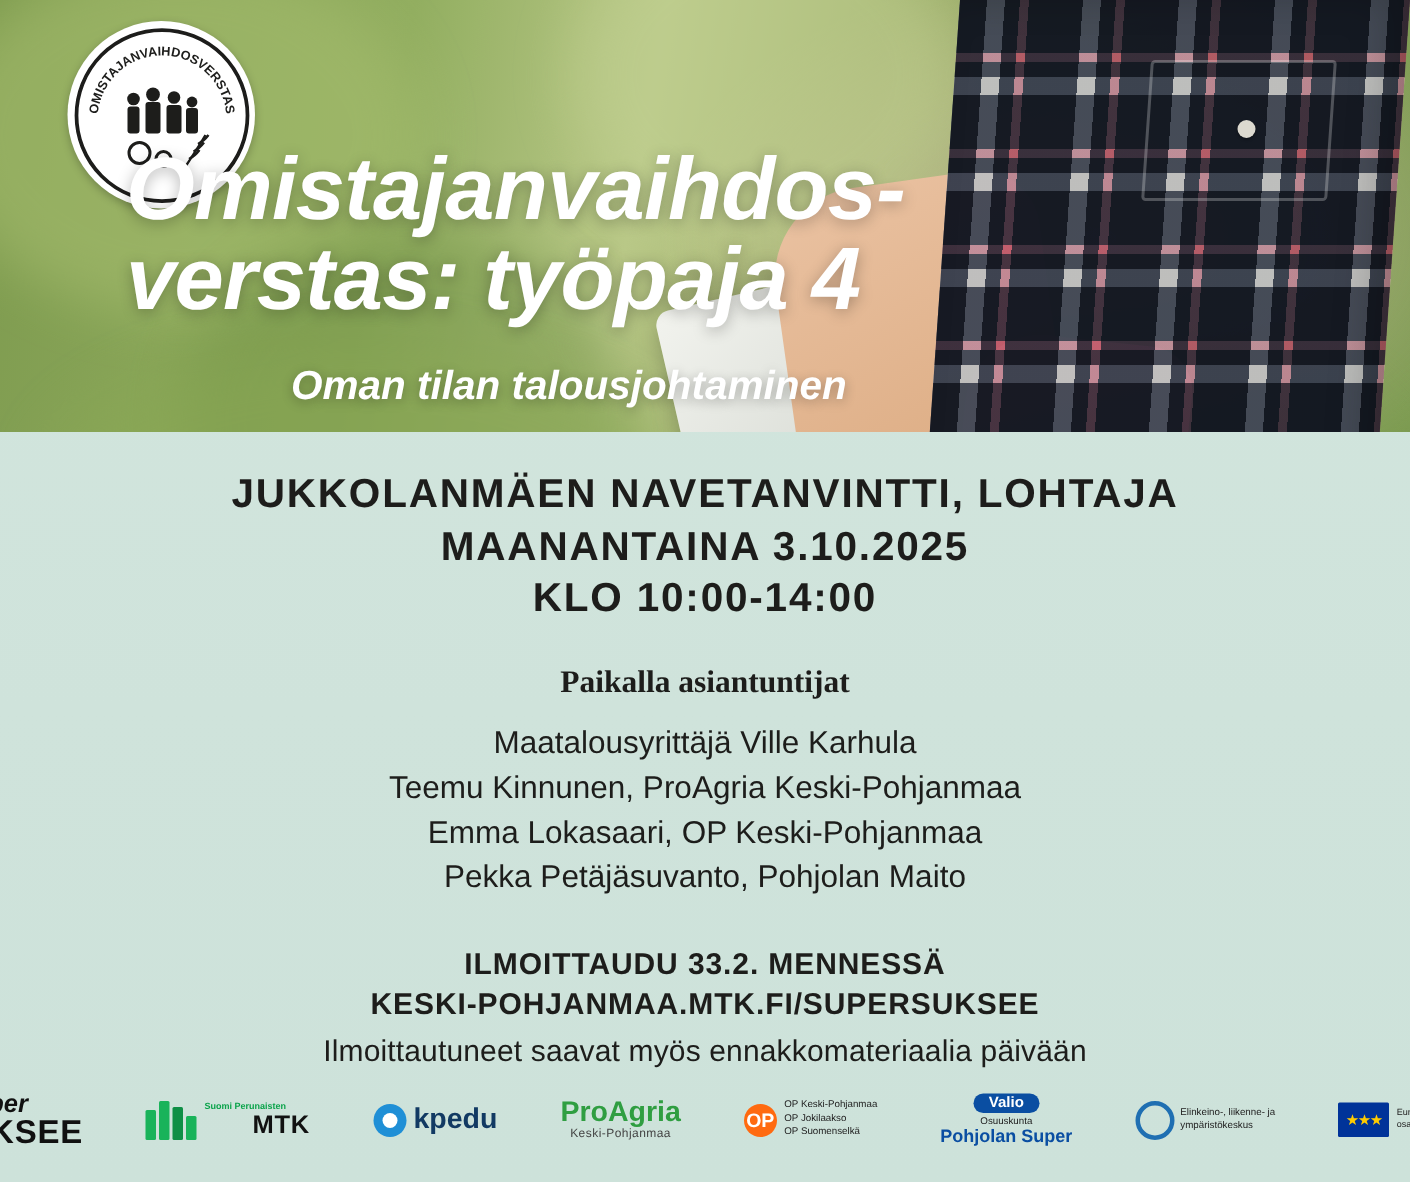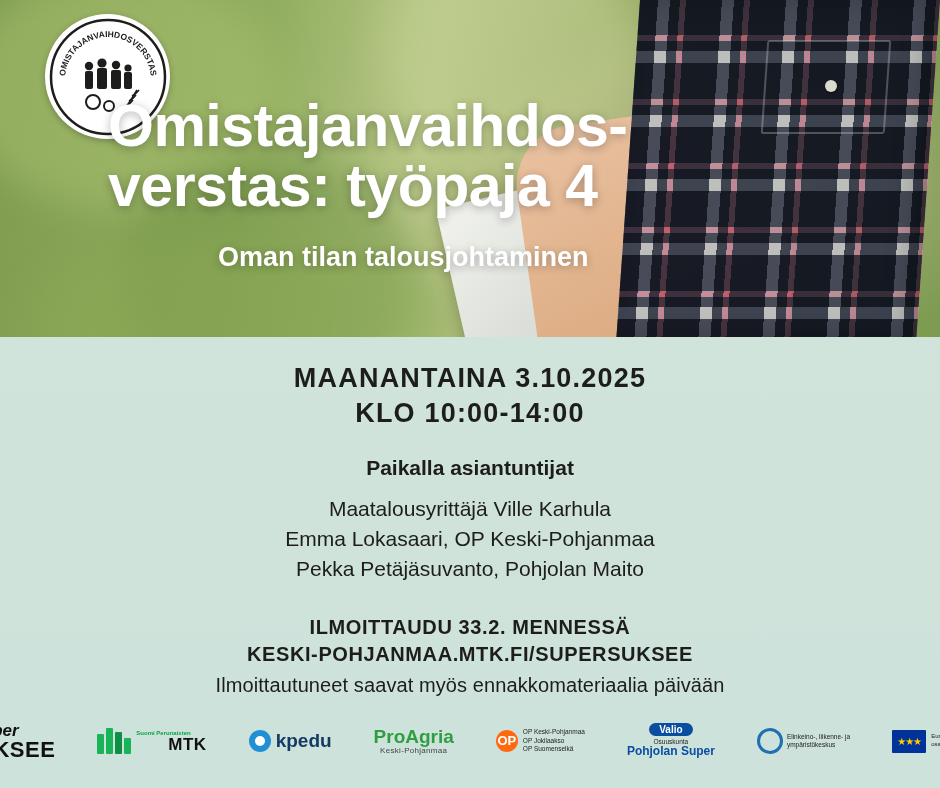--- a/index.html
+++ b/index.html
@@ -140,22 +140,23 @@
     box-shadow: 0 2px 6px rgba(0,0,0,.25);
     display: flex;
     align-items: center;
     justify-content: center;
   }
 
   .hero-text {
     position: absolute;
     left: 0; right: 0;
     top: 96px;
-    padding-left: 108px;
+    padding-left: 84px;
     padding-right: 40px;
+    font-style: italic;
   }
   .hero-title {
     color: #ffffff;
     font-size: 59px;
     line-height: 1.02;
     font-weight: bold;
     letter-spacing: -0.5px;
     text-shadow: 0 2px 10px rgba(0,0,0,.28);
     margin: 0;
   }
@@ -178,20 +179,21 @@
     font-size: 27px;
     font-weight: bold;
     letter-spacing: 1.2px;
     line-height: 1.28;
     margin: 0;
   }
   .experts-head {
     font-size: 21px;
     font-weight: bold;
     margin: 26px 0 14px;
+    font-family: Liberation Serif, serif;
   }
   .experts-list {
     font-size: 21px;
     line-height: 1.42;
   }
   .experts-list div { margin: 0; }
   .signup {
     margin-top: 30px;
     font-size: 20px;
     font-weight: bold;
@@ -330,26 +332,28 @@
     </div>
 
     <div class="hero-text">
       <div class="hero-title">Omistajanvaihdos-</div>
       <div class="hero-title">verstas: työpaja 4</div>
       <div class="hero-sub">Oman tilan talousjohtaminen</div>
     </div>
   </div>
 
   <div class="body-area">
+    <div class="venue">JUKKOLANMÄEN NAVETANVINTTI, LOHTAJA</div>
     <div class="venue">MAANANTAINA 3.10.2025</div>
     <div class="venue">KLO 10:00-14:00</div>
 
     <div class="experts-head">Paikalla asiantuntijat</div>
     <div class="experts-list">
       <div>Maatalousyrittäjä Ville Karhula</div>
+      <div>Teemu Kinnunen, ProAgria Keski-Pohjanmaa</div>
       <div>Emma Lokasaari, OP Keski-Pohjanmaa</div>
       <div>Pekka Petäjäsuvanto, Pohjolan Maito</div>
     </div>
 
     <div class="signup">
       <div>ILMOITTAUDU 33.2. MENNESSÄ</div>
       <div>KESKI-POHJANMAA.MTK.FI/SUPERSUKSEE</div>
     </div>
     <div class="note">Ilmoittautuneet saavat myös ennakkomateriaalia päivään</div>
   </div>

